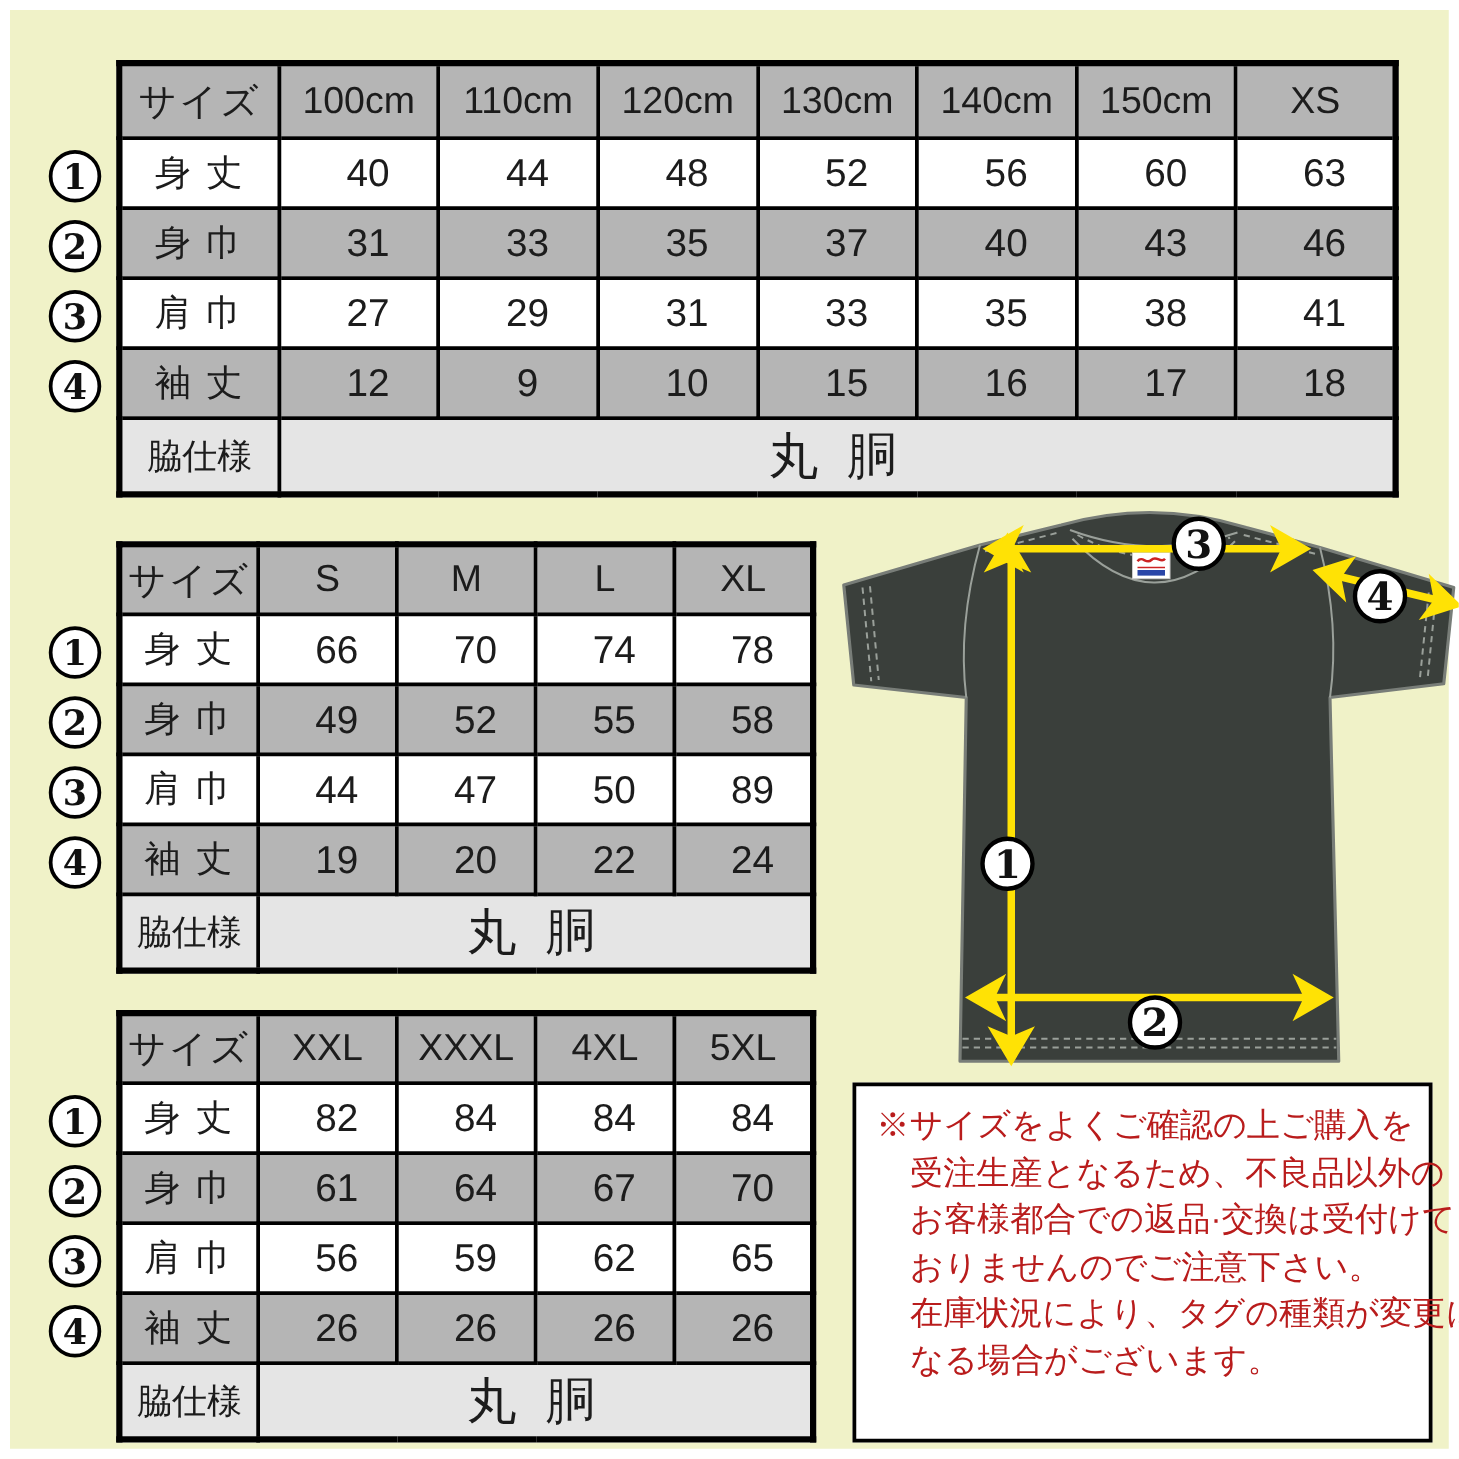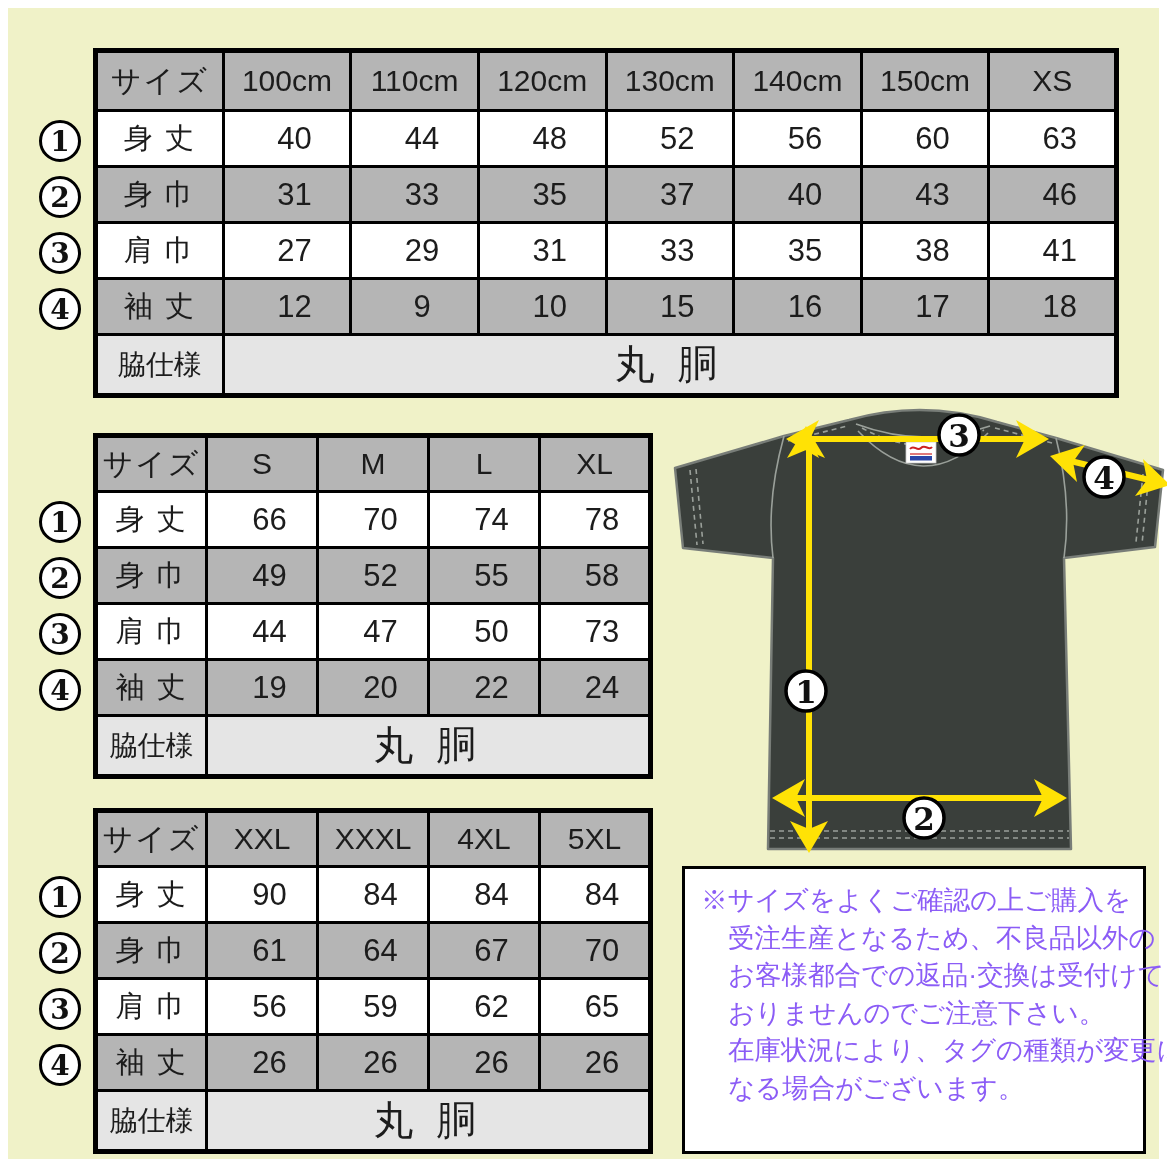--- a/index.html
+++ b/index.html
@@ -29,21 +29,21 @@
 
   
   .marker{position:absolute;left:-54px;width:36px;height:36px;border:3px solid #000;
           border-radius:50%;background:#fff;display:flex;align-items:center;justify-content:center;
           font-family:"DejaVu Serif", serif;font-size:28px;font-weight:600;color:#111;}
 
   
   .notice{position:absolute;left:674px;top:858px;width:464px;height:288px;
           background:#ffffff;border:3px solid #000;box-sizing:border-box;
           padding:13px 14px 0 16px;}
-  .notice .line{font-size:26.5px;line-height:37.5px;color:#8b5cf6;padding-left:27px;white-space:nowrap;}
+  .notice .line{font-size:26.5px;line-height:37.5px;color:#b91c1c;padding-left:27px;white-space:nowrap;}
   .notice .line.first{padding-left:0;}
 
   
   .shirt-svg{position:absolute;left:658px;top:398px;width:508px;height:464px;}
   .dash{stroke-dasharray:5 4;}
   .circ-digit{font-family:"DejaVu Serif", serif;font-weight:600;font-size:31px;fill:#111;}
 </style>
 </head>
 <body>
 
@@ -136,21 +136,21 @@
               <td class="val">49</td>
               <td class="val">52</td>
               <td class="val">55</td>
               <td class="val">58</td>
             </tr>
             <tr class="white">
               <td class="lbl">肩 巾</td>
               <td class="val">44</td>
               <td class="val">47</td>
               <td class="val">50</td>
-              <td class="val">73</td>
+              <td class="val">89</td>
             </tr>
             <tr class="gray">
               <td class="lbl">袖 丈</td>
               <td class="val">19</td>
               <td class="val">20</td>
               <td class="val">22</td>
               <td class="val">24</td>
             </tr>
             <tr class="last">
               <td class="lbl">脇仕様</td>
@@ -168,21 +168,21 @@
           <tbody>
             <tr class="hdr">
               <td class="lbl">サイズ</td>
               <td>XXL</td>
               <td>XXXL</td>
               <td>4XL</td>
               <td>5XL</td>
             </tr>
             <tr class="white">
               <td class="lbl">身 丈</td>
-              <td class="val">90</td>
+              <td class="val">82</td>
               <td class="val">84</td>
               <td class="val">84</td>
               <td class="val">84</td>
             </tr>
             <tr class="gray">
               <td class="lbl">身 巾</td>
               <td class="val">61</td>
               <td class="val">64</td>
               <td class="val">67</td>
               <td class="val">70</td>

